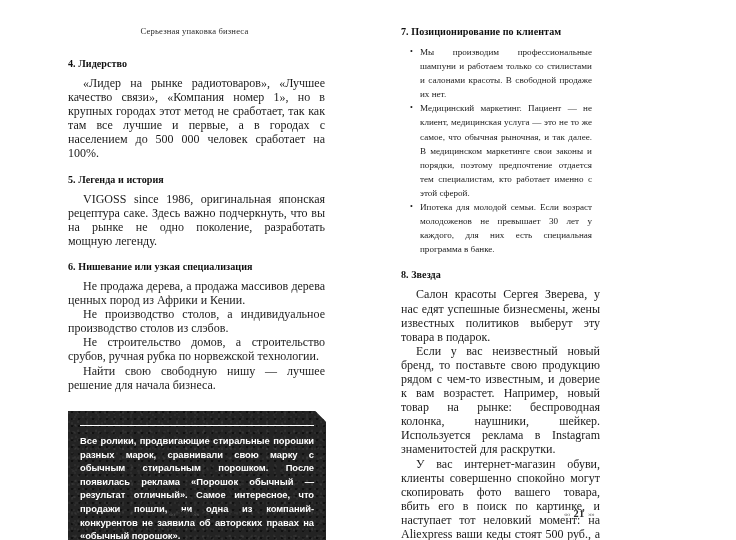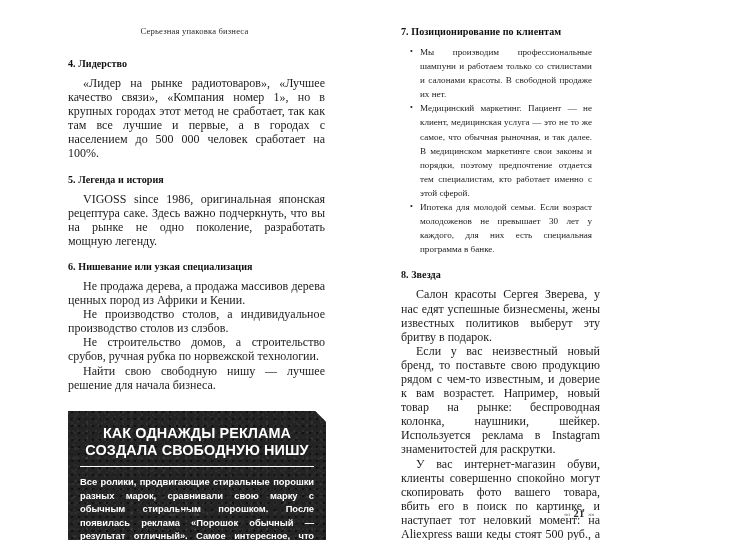--- a/index.html
+++ b/index.html
@@ -173,42 +173,41 @@
     <h2 class="sec spaced">5. Легенда и история</h2>
     <p class="body">VIGOSS since 1986, оригинальная японская рецептура саке. Здесь важно подчеркнуть, что вы на рынке не одно поколение, разработать мощную легенду.</p>
 
     <h2 class="sec spaced">6. Нишевание или узкая специализация</h2>
     <p class="body">Не продажа дерева, а продажа массивов дерева ценных пород из Африки и Кении.</p>
     <p class="body">Не производство столов, а индивидуальное производство столов из слэбов.</p>
     <p class="body">Не строительство домов, а строительство срубов, ручная рубка по норвежской технологии.</p>
     <p class="body">Найти свою свободную нишу — лучшее решение для начала бизнеса.</p>
 
     <div class="callout">
-      <div class="callout-title">КАК ОДНАЖДЫ РЕКЛАМА СОЗДАЛА СВОБОДНУЮ НИШУ</div>
       <div class="callout-rule"></div>
       <p class="callout-body">Все ролики, продвигающие стиральные порошки разных марок, сравнивали свою марку с обычным стиральным порошком. После появилась реклама «Порошок обычный — результат отличный». Самое интересное, что продажи пошли, ни одна из компаний-конкурентов не заявила об авторских правах на «обычный порошок».</p>
     </div>
 
     <div class="folio">
       <span class="orn">«‹‹</span><span class="num">20</span><span class="orn">››»</span>
     </div>
   </div>
 
   <div class="page page-right">
 
 
     <h2 class="sec">7. Позиционирование по клиентам</h2>
     <ul class="bullets">
       <li>Мы производим профессиональные шампуни и работаем только со стилистами и салонами красоты. В свободной продаже их нет.</li>
       <li>Медицинский маркетинг. Пациент — не клиент, медицинская услуга — это не то же самое, что обычная рыночная, и так далее. В медицинском маркетинге свои законы и порядки, поэтому предпочтение отдается тем специалистам, кто работает именно с этой сферой.</li>
       <li>Ипотека для молодой семьи. Если возраст молодоженов не превышает 30 лет у каждого, для них есть специальная программа в банке.</li>
     </ul>
 
     <h2 class="sec spaced">8. Звезда</h2>
-    <p class="body">Салон красоты Сергея Зверева, у нас едят успешные бизнесмены, жены известных политиков выберут эту бритву в подарок.</p>
+    <p class="body">Салон красоты Сергея Зверева, у нас едят успешные бизнесмены, жены известных политиков выберут эту товара в подарок.</p>
     <p class="body">Если у вас неизвестный новый бренд, то поставьте свою продукцию рядом с чем-то известным, и доверие к вам возрастет. Например, новый товар на рынке: беспроводная колонка, наушники, шейкер. Используется реклама в Instagram знаменитостей для раскрутки.</p>
 
     <p class="body">У вас интернет-магазин обуви, клиенты совершенно спокойно могут скопировать фото вашего товара, вбить его в поиск по картинке, и наступает тот неловкий момент: на Aliexpress ваши кеды стоят 500 руб., а у вас 2500 руб. Допустим, вы сфотографировали кеды сами, но, пользуясь поиском по словам, человек тоже их найдет. Да, есть клиенты, которые не знают про китайские сайты, на них вся надежда. Однако если вы закажете наклейку с логотипом вашего магазина и какие-нибудь оригинальные шнурки, это уже будут уникальные кеды, а не с Ali. А если вы будете заказывать отдельно подошву, отдельно верх от кед и склеивать эти запчасти у себя в мастерской в обувь, брендируя товар своими бирками, у вас — собственное производство.</p>
 
     <div class="folio">
       <span class="orn">«‹‹</span><span class="num">21</span><span class="orn">››»</span>
     </div>
   </div>
 
 </div>

